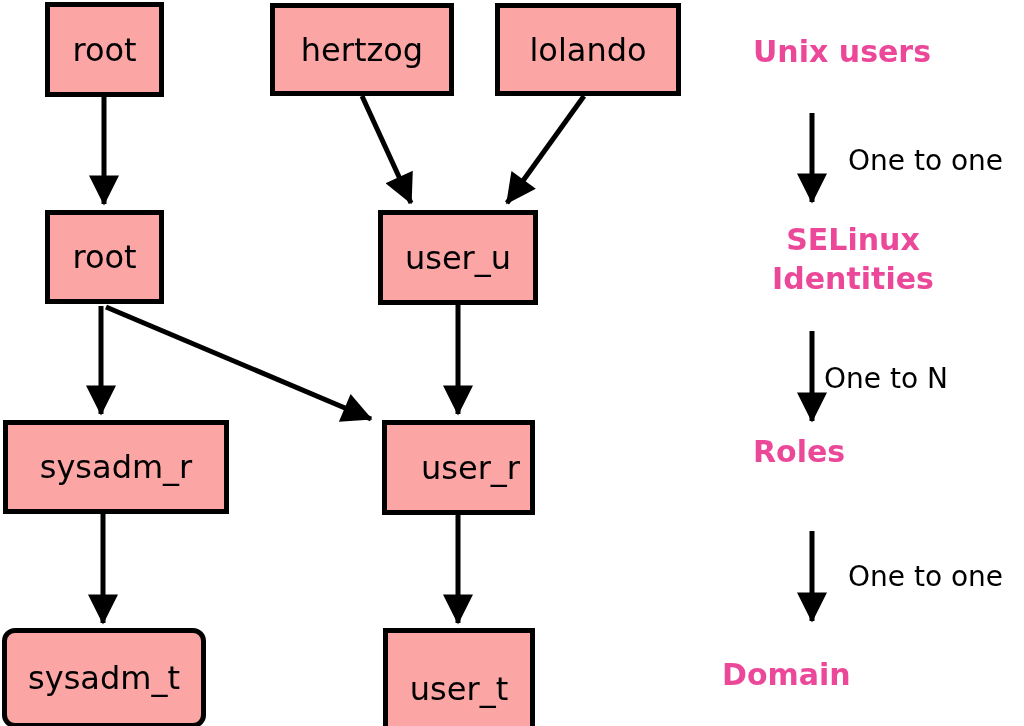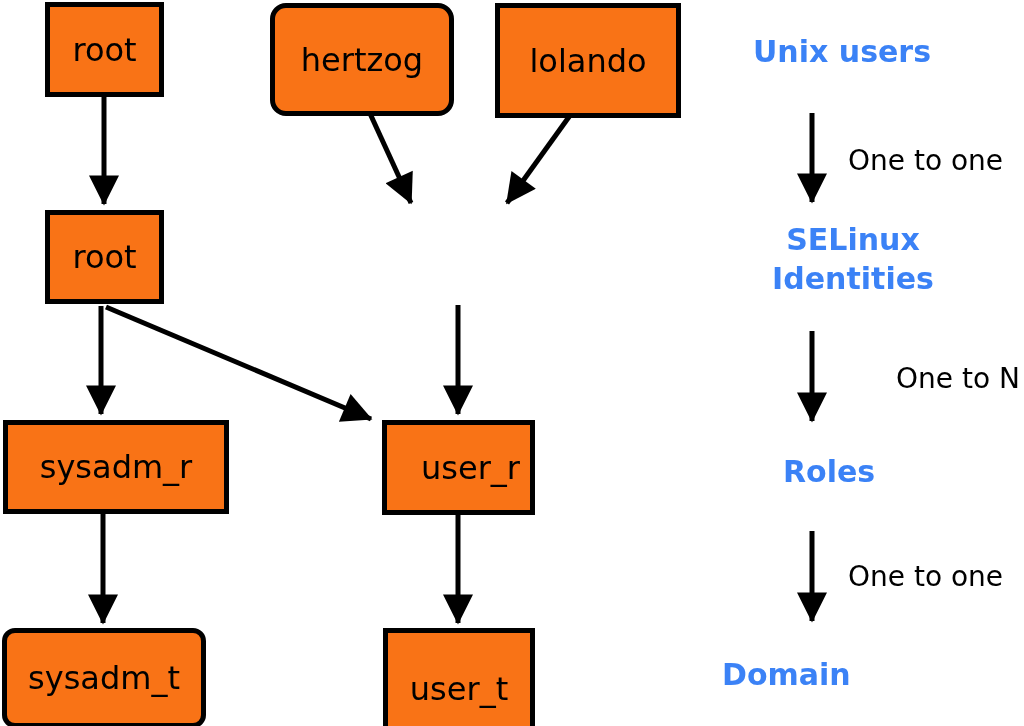--- a/index.html
+++ b/index.html
@@ -19,64 +19,64 @@
     position: absolute;
     left: 0;
     top: 0;
     width: 1024px;
     height: 726px;
   }
   .node {
     position: absolute;
     box-sizing: border-box;
     border: 5px solid #000000;
-    background: #f97316;
+    background: #fca5a5;
     display: flex;
     align-items: center;
     justify-content: center;
     font-size: 32px;
     color: #000000;
     white-space: nowrap;
   }
   
   .n-root-unix   { left: 45px;  top: 2px;   width: 119px; height: 95px; }
-  .n-hertzog     { left: 270px; top: 3px;   width: 184px; height: 113px; border-radius: 16px; }
-  .n-lolando     { left: 495px; top: 3px;   width: 186px; height: 115px; }
+  .n-hertzog     { left: 270px; top: 3px;   width: 184px; height: 93px; }
+  .n-lolando     { left: 495px; top: 3px;   width: 186px; height: 93px; }
   .n-root-selinux{ left: 45px;  top: 210px; width: 119px; height: 94px; }
   .n-user-u      { left: 378px; top: 210px; width: 160px; height: 95px; }
   .n-sysadm-r    { left: 3px;   top: 420px; width: 226px; height: 94px; }
   .n-user-r      { left: 382px; top: 420px; width: 153px; height: 95px; padding-left: 24px; }
   .n-sysadm-t    { left: 2px;   top: 628px; width: 204px; height: 100px; border-radius: 13px; }
   .n-user-t      { left: 383px; top: 628px; width: 152px; height: 121px; }
 
   .legend-label {
     position: absolute;
-    color: #3b82f6;
+    color: #ec4899;
     font-weight: bold;
     font-size: 30px;
     line-height: 39px;
     white-space: nowrap;
   }
   .legend-label.wrap {
     white-space: normal;
     width: 200px;
     text-align: center;
   }
   .arrow-caption {
     position: absolute;
     color: #000000;
     font-size: 28px;
     line-height: 30px;
     white-space: nowrap;
   }
   .l-unix-users   { left: 753px; top: 32px;  }
   .l-one-to-one-1 { left: 848px; top: 146px; }
   .l-selinux-ids  { left: 753px; top: 220px; }
-  .l-one-to-n     { left: 896px; top: 364px; }
-  .l-roles        { left: 753px; top: 452px; margin-left: 30px; }
+  .l-one-to-n     { left: 824px; top: 364px; }
+  .l-roles        { left: 753px; top: 432px; }
   .l-one-to-one-2 { left: 848px; top: 562px; }
   .l-domain       { left: 722px; top: 655px; }
 </style>
 </head>
 <body>
 
 <div class="canvas">
 
   <svg class="arrow-layer" width="1024" height="726" viewBox="0 0 1024 726" xmlns="http://www.w3.org/2000/svg">
     <defs>
@@ -104,20 +104,23 @@
   </div>
   <div class="node n-hertzog">
     <span>hertzog</span>
   </div>
   <div class="node n-lolando">
     <span>lolando</span>
   </div>
   <div class="node n-root-selinux">
     <span>root</span>
   </div>
+  <div class="node n-user-u">
+    <span>user_u</span>
+  </div>
   <div class="node n-sysadm-r">
     <span>sysadm_r</span>
   </div>
   <div class="node n-user-r">
     <span>user_r</span>
   </div>
   <div class="node n-sysadm-t">
     <span>sysadm_t</span>
   </div>
   <div class="node n-user-t">

